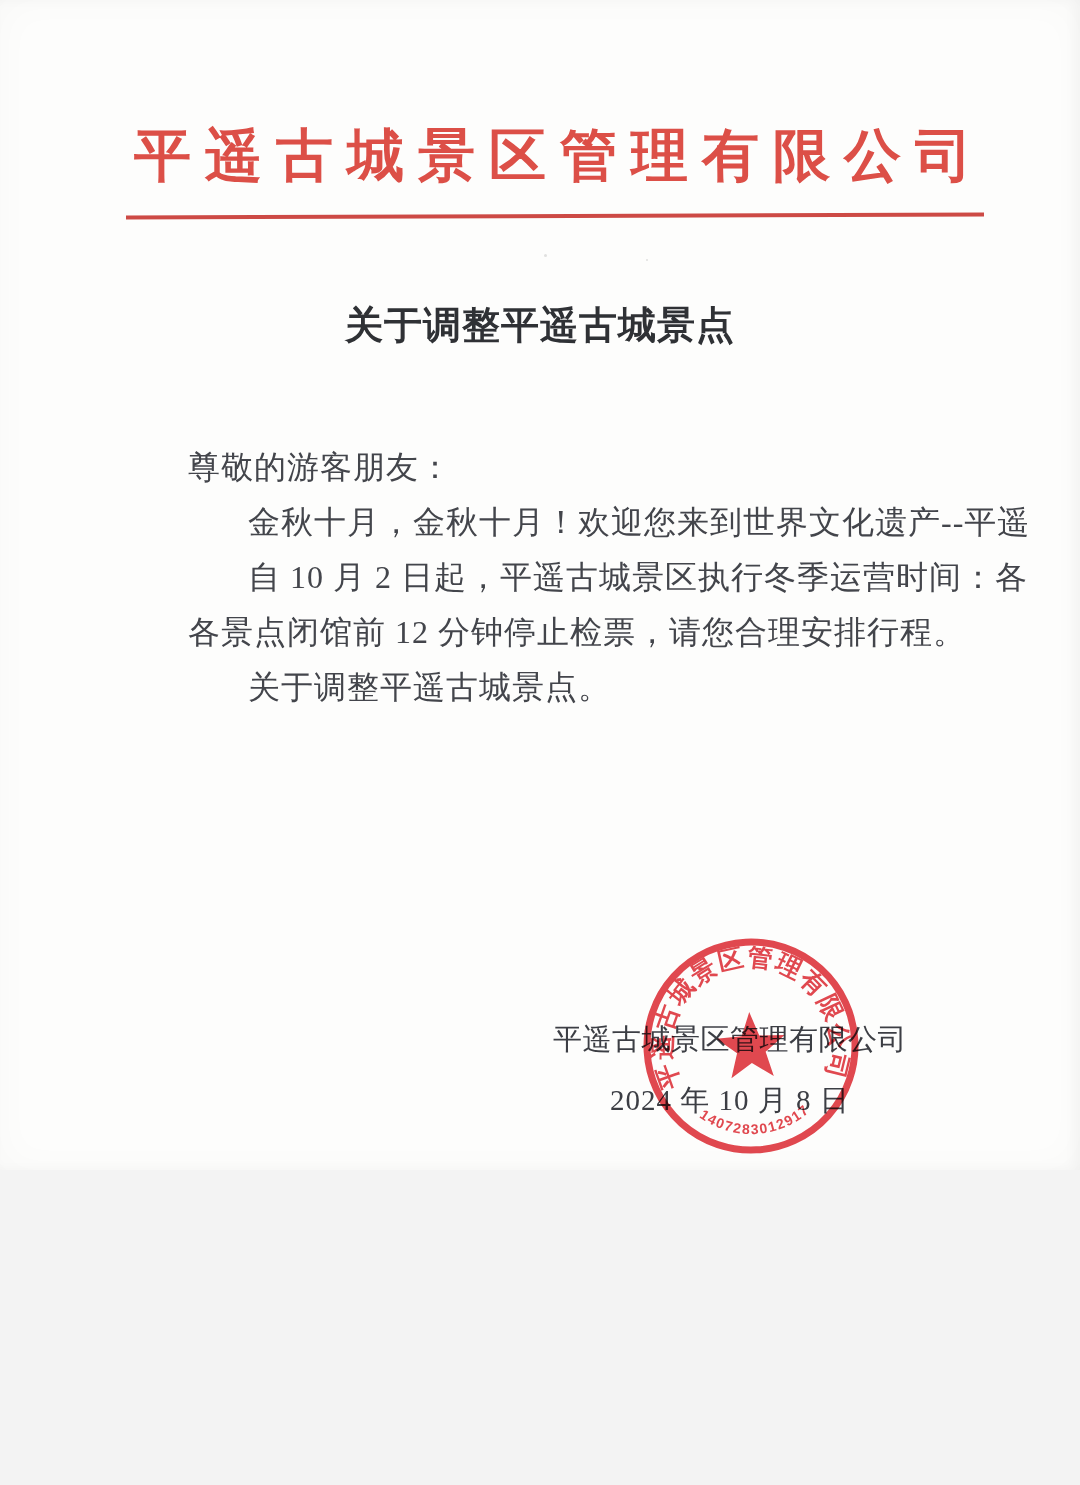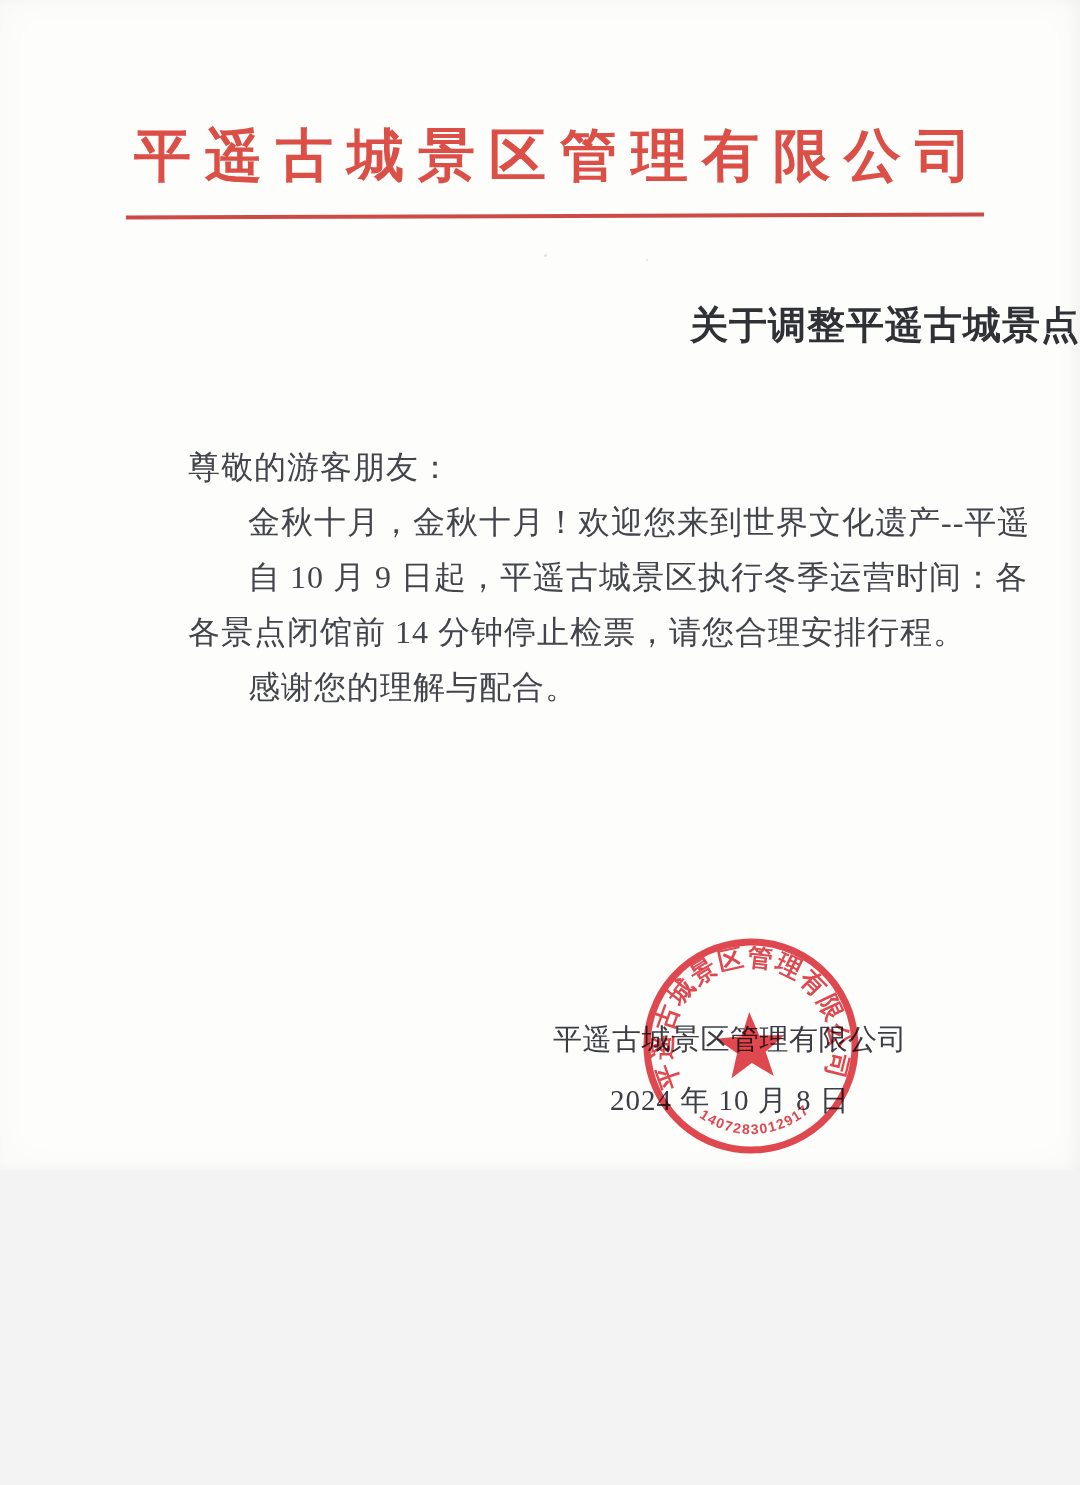--- a/index.html
+++ b/index.html
@@ -27,21 +27,21 @@
   }
   .red-rule{
     position:absolute;top:214px;left:126px;
     width:858px;height:4px;
     background:#cd4a45;
     transform:rotate(-0.2deg);
   }
   
   .doc-title{
     position:absolute;top:297px;left:0;width:1080px;
-    text-align:right;
+    text-align:center;
     font-size:38px;font-weight:bold;
     color:#2f3135;
     line-height:57px;
     letter-spacing:1px;
   }
   
   .body-block{
     position:absolute;top:440px;left:188px;width:760px;
     font-size:32px;color:#43454b;
     line-height:55px;
@@ -97,23 +97,23 @@
 
   <div class="red-rule"></div>
 
   <div class="doc-title">
     <div>关于调整平遥古城景点</div>
   </div>
 
   <div class="body-block" id="body-block">
       <div class="body-line">尊敬的游客朋友：</div>
       <div class="body-line indent">金秋十月，金秋十月！欢迎您来到世界文化遗产--平遥</div>
-      <div class="body-line indent">自 10 月 9 日起，平遥古城景区执行冬季运营时间：各</div>
-      <div class="body-line">各景点闭馆前 14 分钟停止检票，请您合理安排行程。</div>
-      <div class="body-line indent">感谢您的理解与配合。</div>
+      <div class="body-line indent">自 10 月 2 日起，平遥古城景区执行冬季运营时间：各</div>
+      <div class="body-line">各景点闭馆前 12 分钟停止检票，请您合理安排行程。</div>
+      <div class="body-line indent">关于调整平遥古城景点。</div>
     </div>
 
   <div class="sig-company">平遥古城景区管理有限公司</div>
   <div class="sig-date">2024 年 10 月 8 日</div>
 
   <svg class="seal" viewBox="0 0 230 230" width="230" height="230">
     <circle cx="115" cy="115" r="104" fill="none" stroke="#e03a42" stroke-width="7"></circle>
     <polygon points="115,81 123.8,104.9 149.2,105.9 129.3,121.6 136.2,146.1 115,132 93.8,146.1 100.7,121.6 80.8,105.9 106.2,104.9" fill="#e03a42"></polygon>
     <defs>
       <path id="seal-top-arc" d="M 42.5 148.8 A 80 80 0 1 1 187.5 148.8" fill="none"></path>

